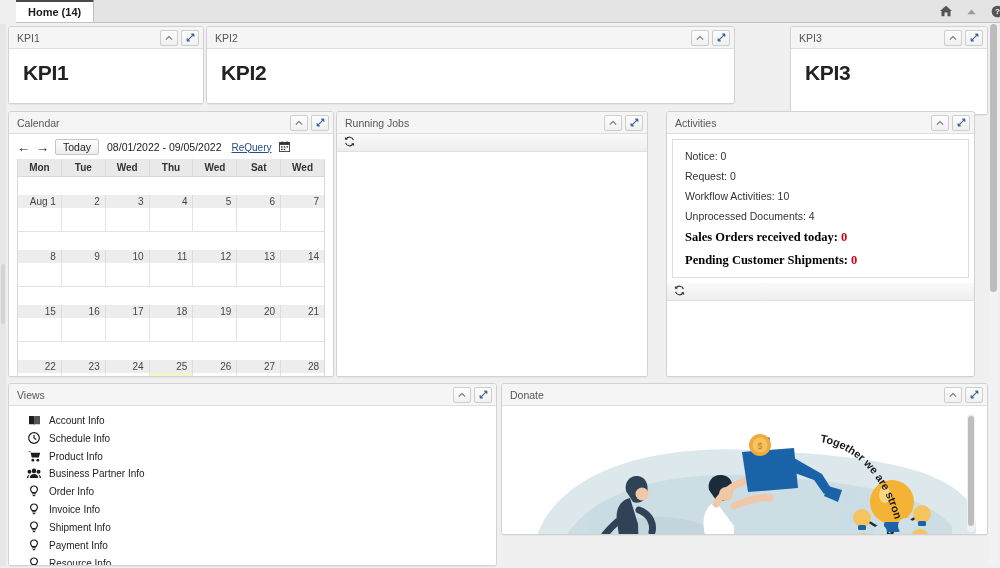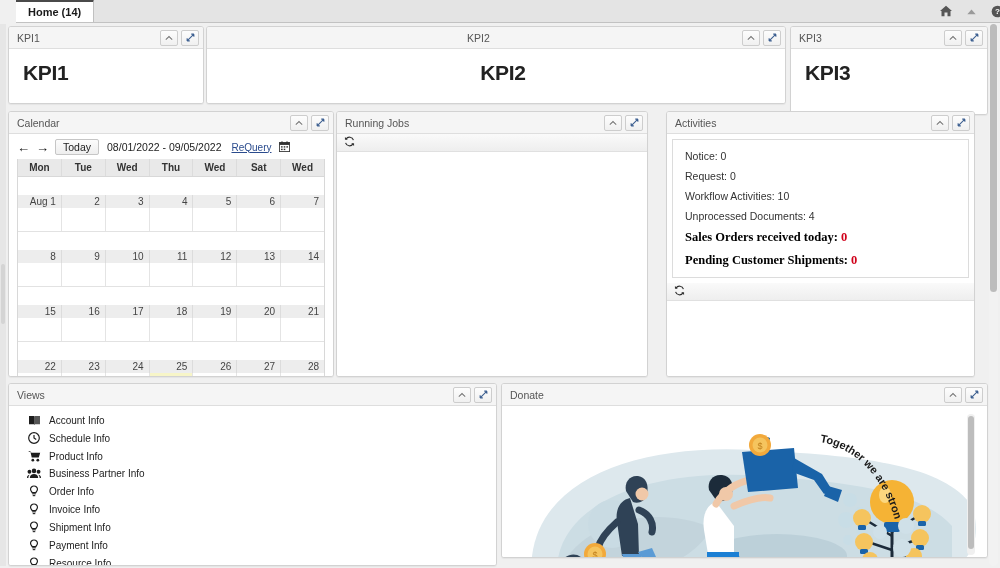--- a/index.html
+++ b/index.html
@@ -172,21 +172,21 @@
               <path fill="none" stroke="#3a5d8f" stroke-width="1.4" d="M10.5 1.5 1.5 10.5M10.5 1.5h-3.5M10.5 1.5v3.5M1.5 10.5h3.5M1.5 10.5V7"></path>
             </svg>
         </div>
       </div>
     </div>
     <div class="pbody">
       <div class="kpi-val">KPI1</div>
     </div>
   </div>
 
-  <div class="panel" style="left:206px; top:26px; width:580px; height:78px;text-align:center;">
+  <div class="panel" style="left:206px; top:26px; width:529px; height:78px;">
     <div class="phead">
       <div class="ptitle">KPI2</div>
       <div class="pbtns">
         <div class="pbtn">
           <svg width="8" height="6" viewBox="0 0 10 7">
               <path fill="none" stroke="#777" stroke-width="1.3" d="M1 5.5 5 1.7 9 5.5"></path>
             </svg>
         </div>
         <div class="pbtn">
           <svg width="9" height="9" viewBox="0 0 12 12">
@@ -548,21 +548,21 @@
                 <rect x="3.5" y="9" width="4" height="1.2" fill="#1d1d1d"></rect>
                 <rect x="4.1" y="11" width="2.8" height="1.2" fill="#1d1d1d"></rect>
               </svg>
             </span>
             <span class="view-label">Resource Info</span>
           </div>
         </div>
     </div>
   </div>
 
-  <div class="panel" style="left:501px; top:383px; width:487px; height:175px;">
+  <div class="panel" style="left:501px; top:383px; width:487px; height:152px;">
     <div class="phead">
       <div class="ptitle">Donate</div>
       <div class="pbtns">
         <div class="pbtn">
           <svg width="8" height="6" viewBox="0 0 10 7">
               <path fill="none" stroke="#777" stroke-width="1.3" d="M1 5.5 5 1.7 9 5.5"></path>
             </svg>
         </div>
         <div class="pbtn">
           <svg width="9" height="9" viewBox="0 0 12 12">

